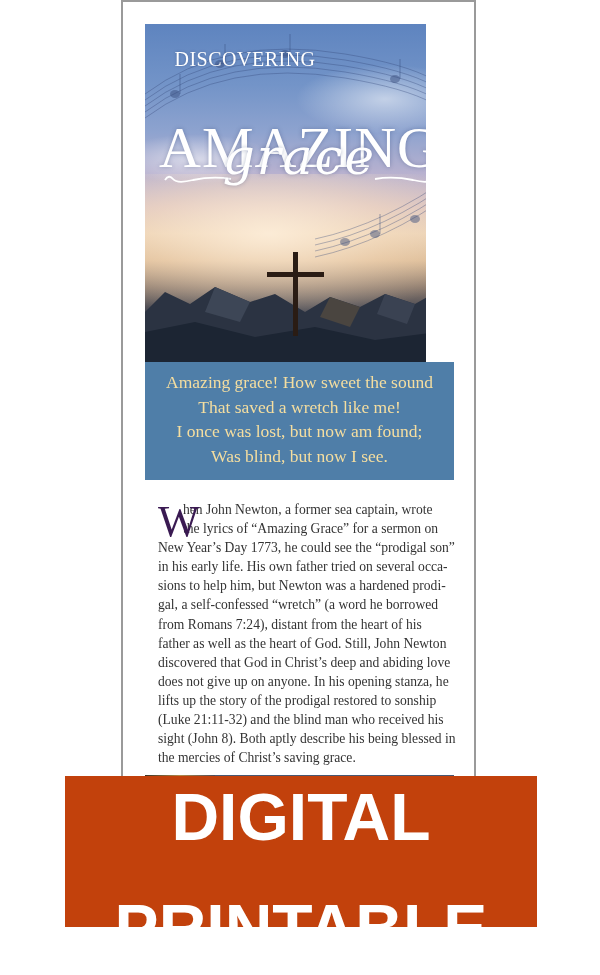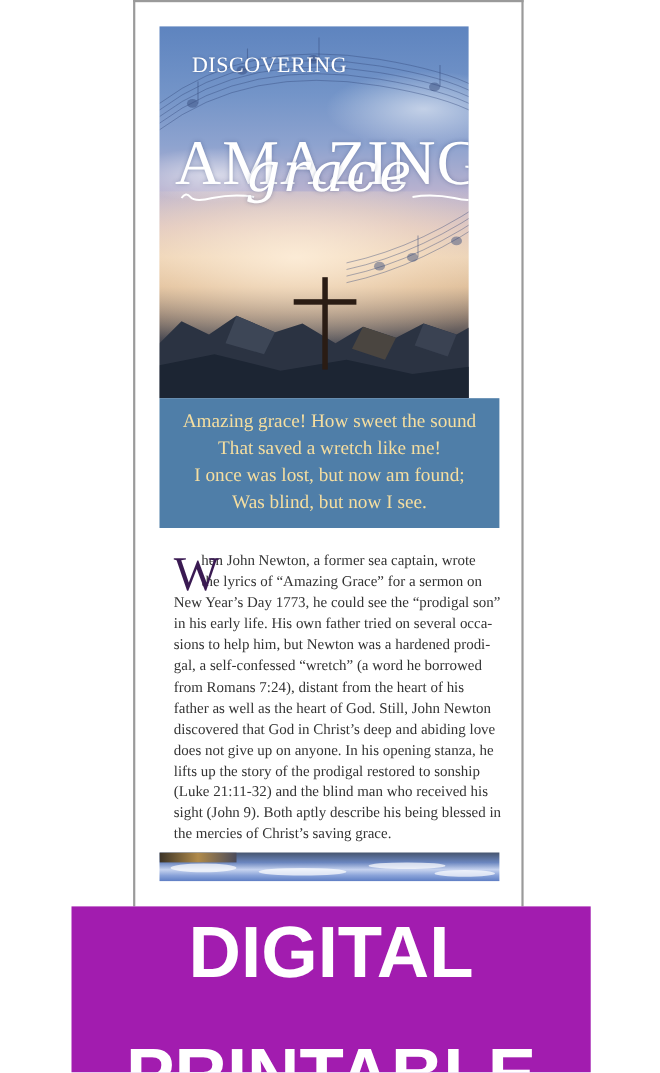--- a/index.html
+++ b/index.html
@@ -186,24 +186,24 @@
       background: linear-gradient(180deg, #46556f 0%, #6b86bf 35%, #c6d3ef 60%, #8aa3d9 80%, #5f7fc4 100%);
     }
     .bottom-strip .foam {
       position: absolute;
       border-radius: 50%;
       background: rgba(255,255,255,0.7);
     }
     .banner {
       position: absolute;
       left: 65px;
-      top: 824px;
+      top: 776px;
       width: 472px;
       height: 151px;
-      background: #a21caf;
+      background: #c2410c;
       color: #ffffff;
       text-align: center;
       font-family: "Liberation Sans", "DejaVu Sans", sans-serif;
       font-weight: bold;
     }
     .banner-line {
       display: block;
       font-size: 66px;
       line-height: 70px;
       letter-spacing: 0px;
@@ -288,21 +288,21 @@
   <span class="body-line">New Year’s Day 1773, he could see the “prodigal son”</span>
   <span class="body-line">in his early life. His own father tried on several occa-</span>
   <span class="body-line">sions to help him, but Newton was a hardened prodi-</span>
   <span class="body-line">gal, a self-confessed “wretch” (a word he borrowed</span>
   <span class="body-line">from Romans 7:24), distant from the heart of his</span>
   <span class="body-line">father as well as the heart of God. Still, John Newton</span>
   <span class="body-line">discovered that God in Christ’s deep and abiding love</span>
   <span class="body-line">does not give up on anyone. In his opening stanza, he</span>
   <span class="body-line">lifts up the story of the prodigal restored to sonship</span>
   <span class="body-line">(Luke 21:11-32) and the blind man who received his</span>
-  <span class="body-line">sight (John 9). Both aptly describe his being blessed in</span>
+  <span class="body-line">sight (John 8). Both aptly describe his being blessed in</span>
   <span class="body-line">the mercies of Christ’s saving grace.</span>
 </div>
 
 <div class="bottom-strip">
   <div class="foam" style="left:10px;top:10px;width:60px;height:8px;"></div>
   <div class="foam" style="left:90px;top:14px;width:80px;height:7px;"></div>
   <div class="foam" style="left:190px;top:9px;width:70px;height:6px;"></div>
   <div class="foam" style="left:250px;top:16px;width:55px;height:6px;"></div>
   <div style="position:absolute;left:0;top:0;width:70px;height:9px;background:linear-gradient(90deg,#3b3327,#b08a4a,#4b4b5a);"></div>
 </div>

